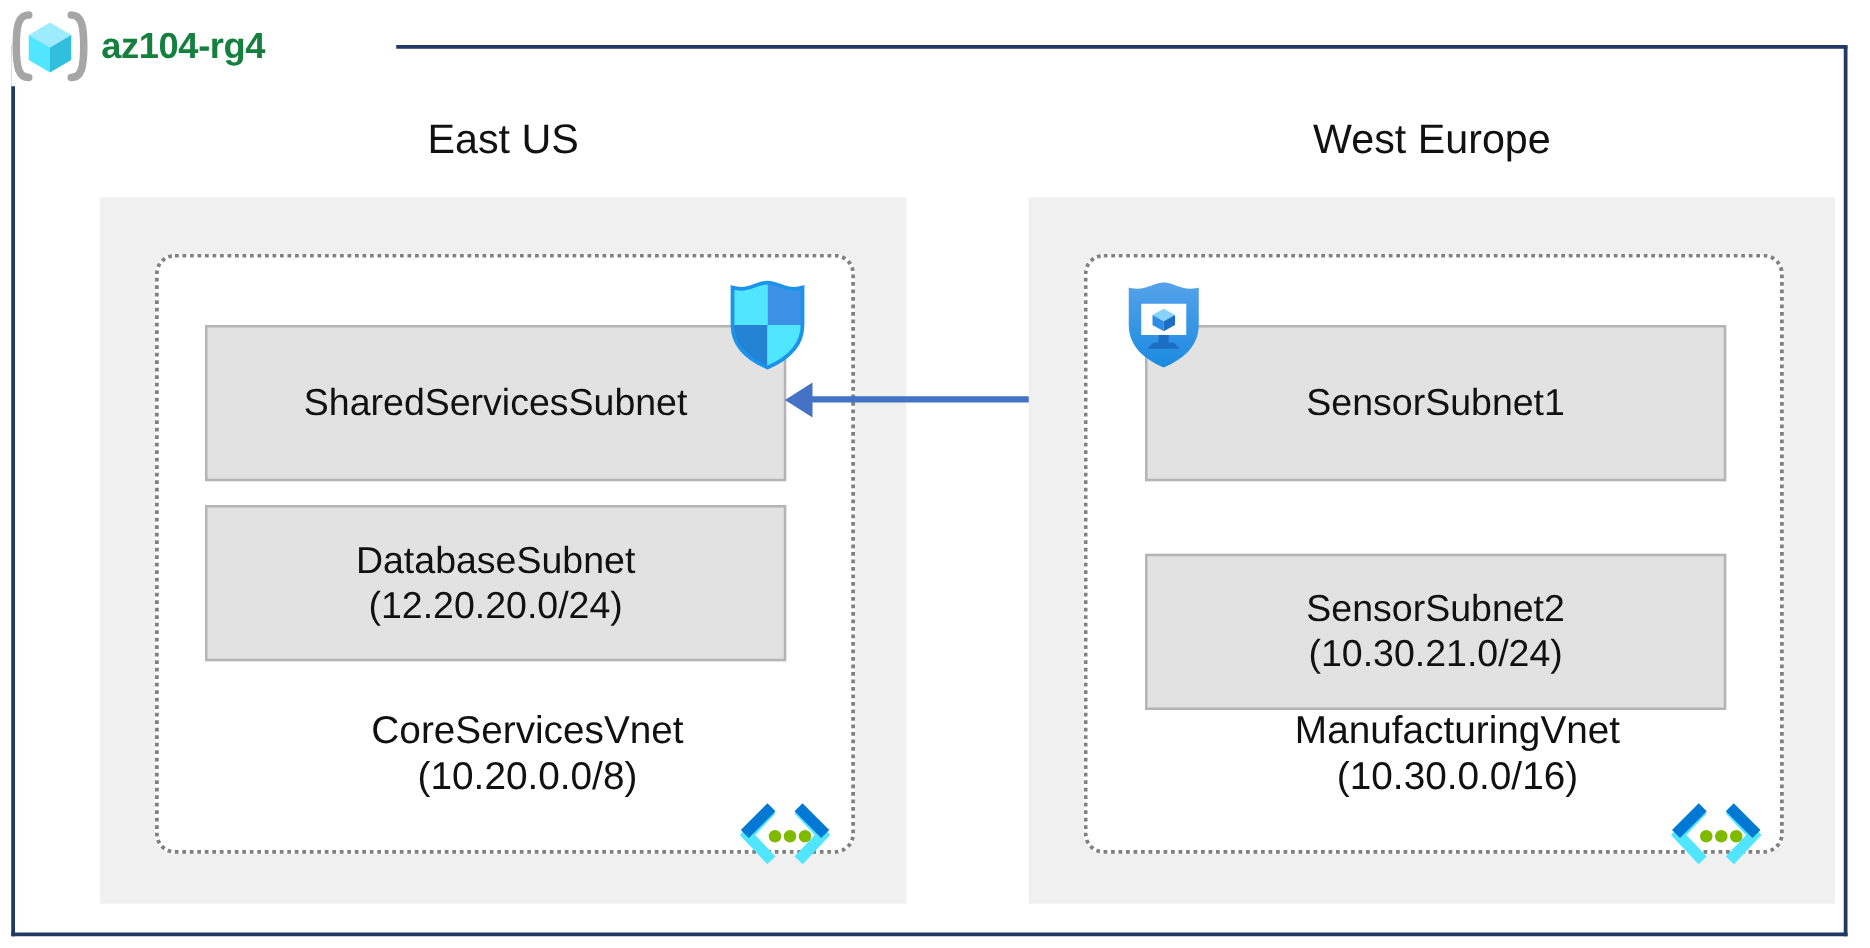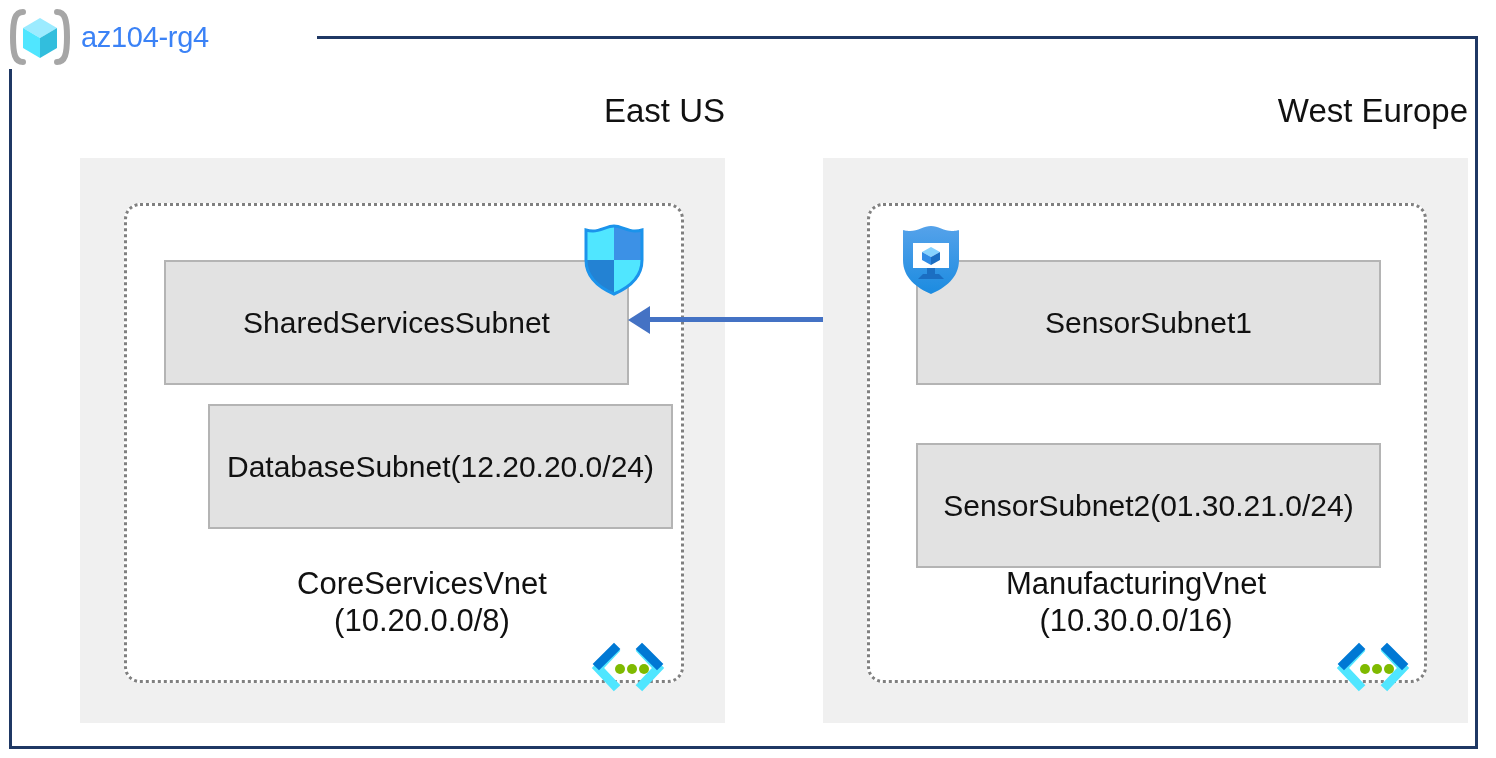--- a/index.html
+++ b/index.html
@@ -50,42 +50,42 @@
     background: #ffffff;
     padding-right: 14px;
   }
   .rg-icon {
     position: relative;
     width: 62px; height: 58px;
     flex: 0 0 auto;
   }
   .rg-title {
     font-size: 29px;
-    font-weight: normal;
-    color: #3b82f6;
+    font-weight: bold;
+    color: #15803d;
     letter-spacing: -0.3px;
     white-space: nowrap;
   }
 
   
   .region {
     position: absolute;
     top: 158px;
     width: 645px;
     height: 565px;
     background: #f0f0f0;
   }
   .region-left  { left: 80px; }
   .region-right { left: 823px; }
 
   .region-label {
     position: absolute;
     top: 92px;
     width: 645px;
-    text-align: right;
+    text-align: center;
     font-size: 33px;
     color: #111111;
     white-space: nowrap;
   }
   .region-label-left  { left: 80px; }
   .region-label-right { left: 823px; }
 
   
   .vnet {
     position: absolute;
@@ -100,45 +100,45 @@
   .vnet-right { left: 867px; }
 
   
   .subnet {
     position: absolute;
     width: 465px;
     height: 125px;
     background: #e2e2e2;
     border: 2px solid #b4b4b4;
     display: flex;
-    flex-direction: row;
+    flex-direction: column;
     align-items: center;
     justify-content: center;
     line-height: 1.2;
   }
   .subnet-name, .subnet-cidr {
     font-size: 30px;
     color: #111111;
     white-space: nowrap;
   }
 
   .sub-l1 { left: 164px; top: 260px; }
-  .sub-l2 { left: 164px; top: 404px; margin-left: 44px; }
+  .sub-l2 { left: 164px; top: 404px; }
   .sub-r1 { left: 916px; top: 260px; }
   .sub-r2 { left: 916px; top: 404px; margin-top: 39px; }
 
   
   .vnet-caption {
     position: absolute;
     width: 560px;
     text-align: center;
     line-height: 1.2;
   }
   .vnet-caption-left  { left: 124px; top: 565px; }
-  .vnet-caption-right { left: 838px; top: 565px; }
+  .vnet-caption-right { left: 868px; top: 565px; }
   .vnet-name, .vnet-cidr {
     font-size: 31px;
     color: #111111;
     white-space: nowrap;
     padding-left: 36px;
   }
 
   
   .arrow-line {
     position: absolute;
@@ -250,21 +250,21 @@
   <div class="region-label region-label-right">West Europe</div>
 
   <div class="vnet vnet-right"></div>
 
   <div class="subnet sub-r1">
     <span class="subnet-name">SensorSubnet1</span>
   </div>
 
   <div class="subnet sub-r2">
     <span class="subnet-name">SensorSubnet2</span>
-    <span class="subnet-cidr">(01.30.21.0/24)</span>
+    <span class="subnet-cidr">(10.30.21.0/24)</span>
   </div>
 
   <div class="vnet-caption vnet-caption-right">
     <div class="vnet-name">ManufacturingVnet</div>
     <div class="vnet-cidr">(10.30.0.0/16)</div>
   </div>
 
   <span class="icon-abs def-icon-right">
     <svg width="62" height="72" viewBox="0 0 62 72">
       <defs>

